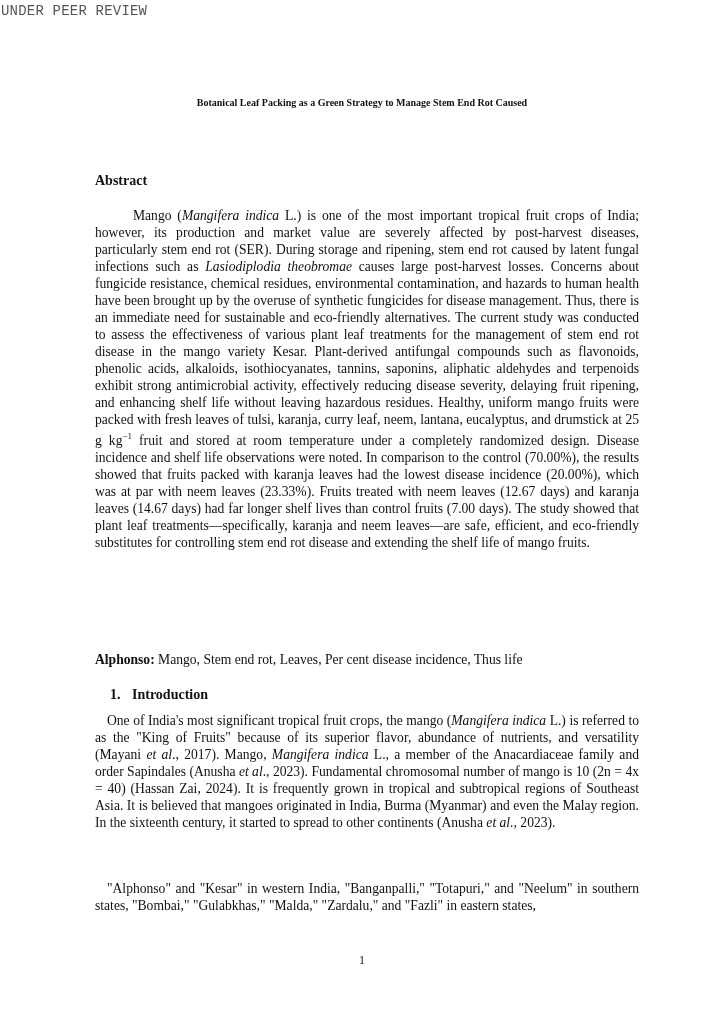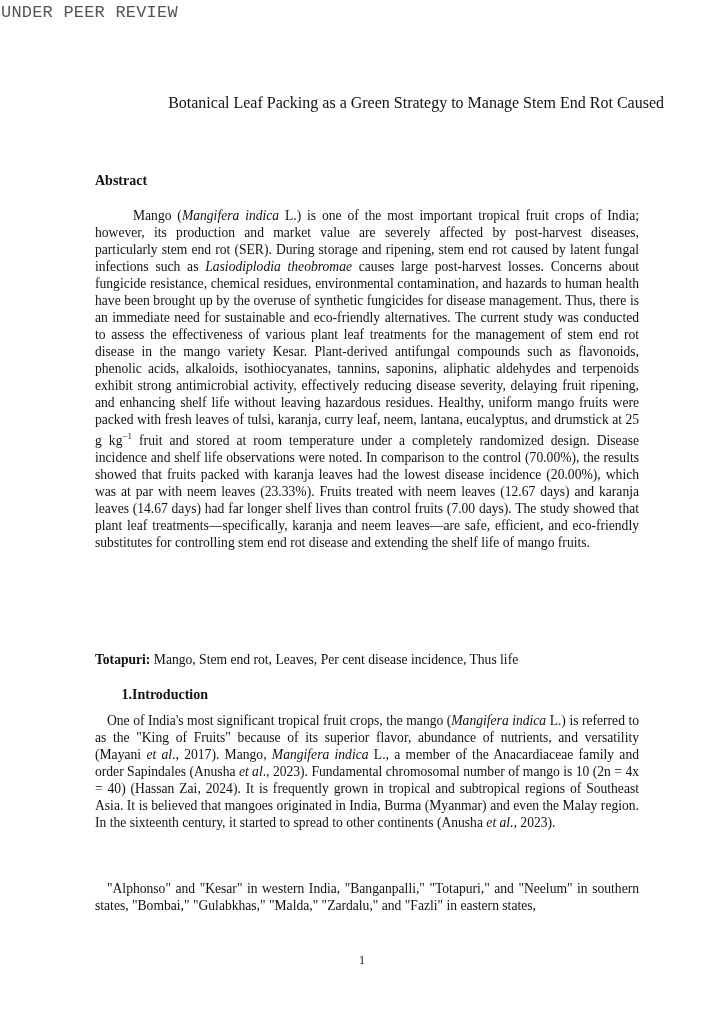--- a/index.html
+++ b/index.html
@@ -13,39 +13,39 @@
       position: relative;
       overflow: hidden;
       color: #111111;
       font-family: "Liberation Serif", serif;
     }
     .watermark {
       position: absolute;
       left: 1px;
       top: 3px;
       font-family: "Liberation Mono", monospace;
-      font-size: 17px;
+      font-size: 14px;
       color: #555555;
       letter-spacing: 0.2px;
     }
     .title {
       position: absolute;
       left: 60px;
       width: 604px;
       top: 92px;
-      text-align: right;
-      font-size: 16px;
+      text-align: center;
+      font-size: 10px;
       line-height: 21px;
+      font-weight: bold;
     }
     .title i { font-style: italic; }
     .section-heading {
       position: absolute;
       font-weight: bold;
       font-size: 14px;
-      text-align: right;
     }
     .abstract-heading { left: 95px; top: 173px; }
     .para {
       position: absolute;
       left: 95px;
       width: 544px;
       font-size: 13.6px;
       line-height: 17px;
       text-align: justify;
     }
@@ -71,21 +71,21 @@
 <div class="watermark">UNDER PEER REVIEW</div>
 
 <div class="title">
   <div>Botanical Leaf Packing as a Green Strategy to Manage Stem End Rot Caused</div>
 </div>
 
 <div class="section-heading abstract-heading">Abstract</div>
 
 <div class="para abstract-body"><span>Mango (</span><i>Mangifera indica</i><span> L.) is one of the most important tropical fruit crops of India; however, its production and market value are severely affected by post-harvest diseases, particularly stem end rot (SER). During storage and ripening, stem end rot caused by latent fungal infections such as </span><i>Lasiodiplodia theobromae</i><span> causes large post-harvest losses. Concerns about fungicide resistance, chemical residues, environmental contamination, and hazards to human health have been brought up by the overuse of synthetic fungicides for disease management. Thus, there is an immediate need for sustainable and eco-friendly alternatives. The current study was conducted to assess the effectiveness of various plant leaf treatments for the management of stem end rot disease in the mango variety Kesar. Plant-derived antifungal compounds such as flavonoids, phenolic acids, alkaloids, isothiocyanates, tannins, saponins, aliphatic aldehydes and terpenoids exhibit strong antimicrobial activity, effectively reducing disease severity, delaying fruit ripening, and enhancing shelf life without leaving hazardous residues. Healthy, uniform mango fruits were packed with fresh leaves of tulsi, karanja, curry leaf, neem, lantana, eucalyptus, and drumstick at 25 g kg</span><sup style="font-size: 9px;">−1</sup><span> fruit and stored at room temperature under a completely randomized design. Disease incidence and shelf life observations were noted. In comparison to the control (70.00%), the results showed that fruits packed with karanja leaves had the lowest disease incidence (20.00%), which was at par with neem leaves (23.33%). Fruits treated with neem leaves (12.67 days) and karanja leaves (14.67 days) had far longer shelf lives than control fruits (7.00 days). The study showed that plant leaf treatments—specifically, karanja and neem leaves—are safe, efficient, and eco-friendly substitutes for controlling stem end rot disease and extending the shelf life of mango fruits.</span></div>
 
-<div class="para keywords"><b>Totapuri:</b><span> Mango, Stem end rot, Leaves, Per cent disease incidence, Thus life</span></div>
+<div class="para keywords"><b>Alphonso:</b><span> Mango, Stem end rot, Leaves, Per cent disease incidence, Thus life</span></div>
 
 <div class="section-heading intro-heading"><span class="num">1.</span><span>Introduction</span></div>
 
 <div class="para intro-p1"><span>One of India's most significant tropical fruit crops, the mango (</span><i>Mangifera indica</i><span> L.) is referred to as the "King of Fruits" because of its superior flavor, abundance of nutrients, and versatility (Mayani </span><i>et al</i><span>., 2017). Mango, </span><i>Mangifera indica</i><span> L., a member of the Anacardiaceae family and order Sapindales (Anusha </span><i>et al</i><span>., 2023). Fundamental chromosomal number of mango is 10 (2n = 4x = 40) (Hassan Zai, 2024). It is frequently grown in tropical and subtropical regions of Southeast Asia. It is believed that mangoes originated in India, Burma (Myanmar) and even the Malay region. In the sixteenth century, it started to spread to other continents (Anusha </span><i>et al.,</i><span> 2023).</span></div>
 
 <div class="para intro-p2">"Alphonso" and "Kesar" in western India, "Banganpalli," "Totapuri," and "Neelum" in southern states, "Bombai," "Gulabkhas," "Malda," "Zardalu," and "Fazli" in eastern states,</div>
 
 <div class="page-number">1</div>
 
 </body></html>

